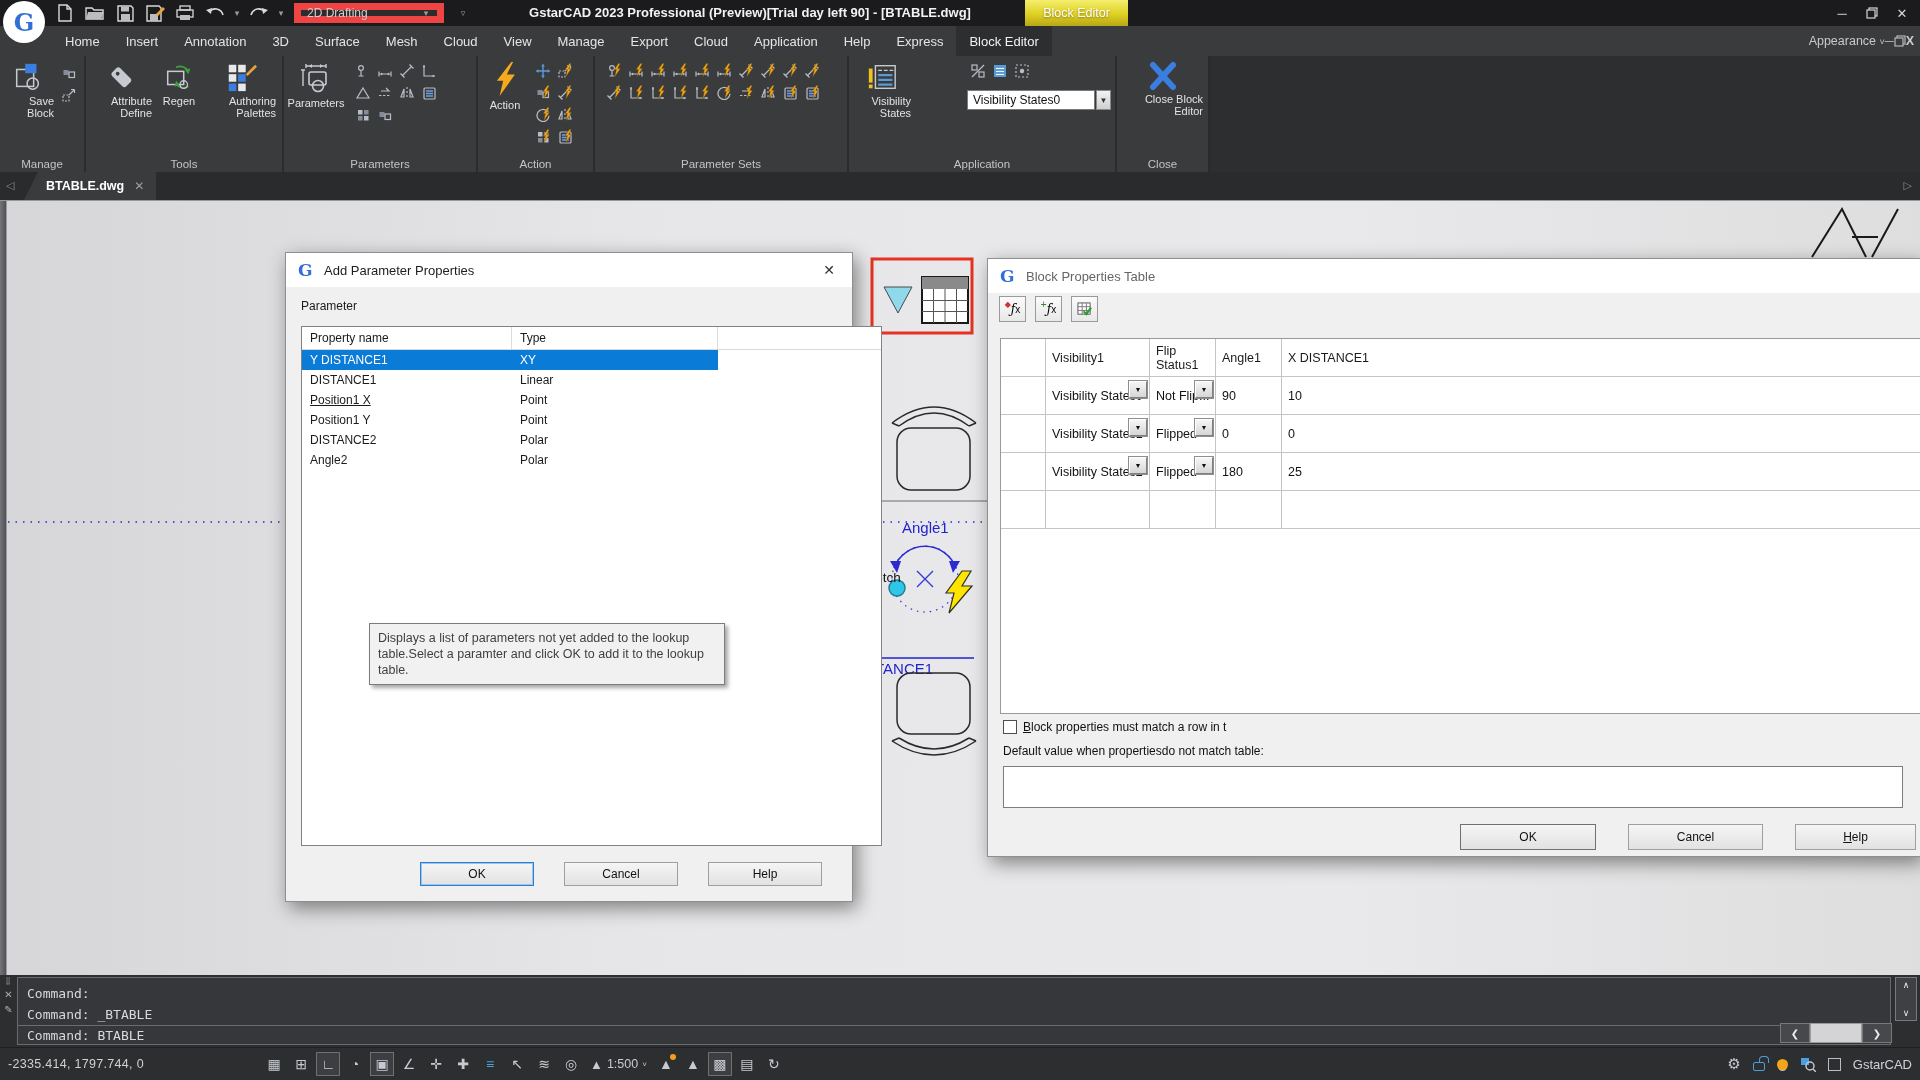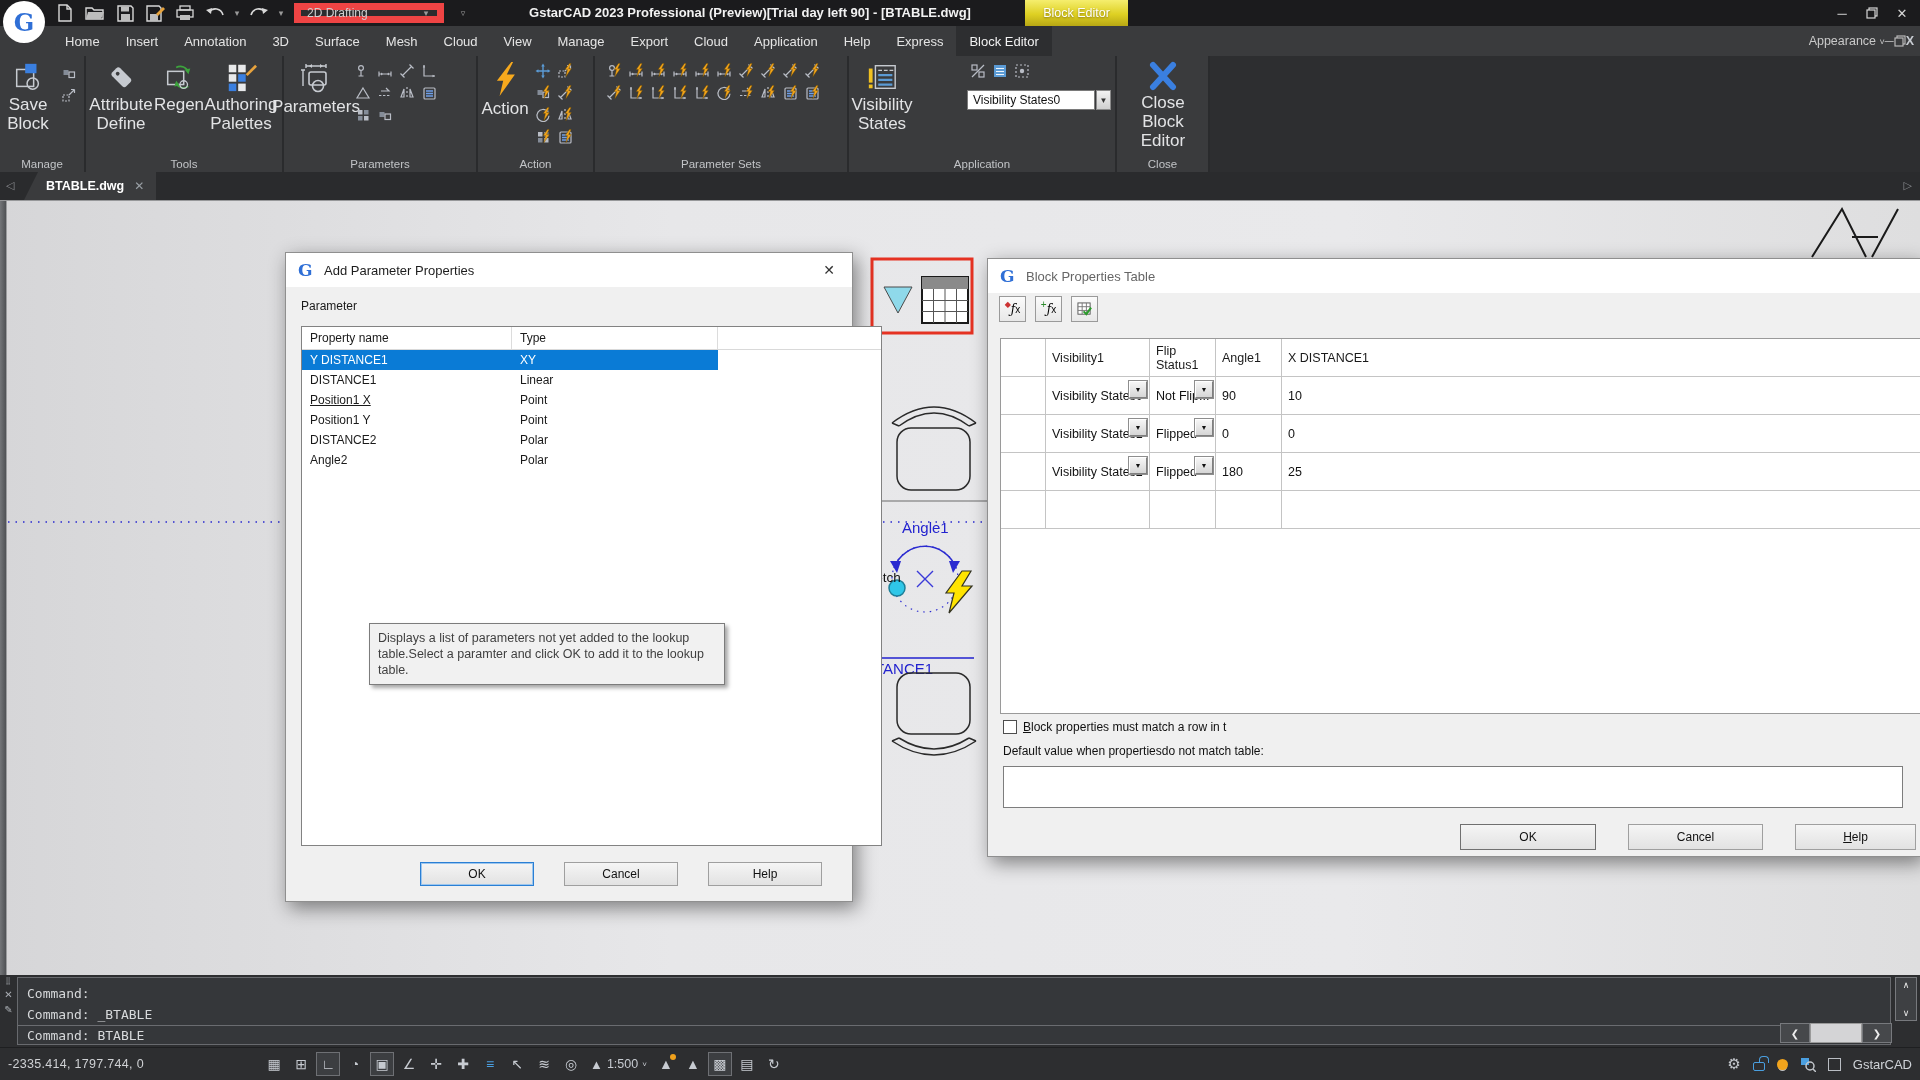--- a/index.html
+++ b/index.html
@@ -28,21 +28,21 @@
   .menu-item{padding:0 13px;display:flex;align-items:center;color:#e4e4e4;font-size:13px;white-space:nowrap}
   .menu-item.active{background:#2d2e30;color:#f2f2f2}
   #menuright{position:absolute;right:6px;top:0;height:30px;display:flex;align-items:center;color:#c9c9c9;font-size:12.5px}
 
   
   #ribbon{position:absolute;left:0;top:56px;width:1920px;height:116px;background:#2d2e30;display:flex}
   .panel{position:relative;height:116px;background:#3a3b3d;border-right:2px solid #2a2b2d;flex:none}
   .panel-label{position:absolute;left:0;right:0;bottom:2px;text-align:center;font-size:11.5px;color:#c2c4c7}
   .pcontent{position:absolute;left:0;top:0;right:0;height:94px}
   .bigbtn{position:absolute;display:flex;flex-direction:column;align-items:center;padding-top:5px;gap:2px}
-  .biglabel{font-size:17px;color:#e2e3e5;text-align:center;line-height:1.12;white-space:pre-line}
+  .biglabel{font-size:11px;color:#e2e3e5;text-align:right;line-height:1.12;white-space:pre-line}
   .mini{width:22px;height:22px;display:flex;align-items:center;justify-content:center}
   .minigrid{position:absolute;display:flex;flex-wrap:wrap}
   svg .s{stroke:#b9bdc6;fill:none;stroke-width:1.2}
   svg .f{fill:#b9bdc6} svg .f2{fill:#848c98}
   #viscombo{position:absolute;left:118px;top:34px;width:128px;height:20px;background:#fff;border:1px solid #7a7a7a;
     font-size:12px;color:#111;display:flex;align-items:center;padding-left:5px}
   #viscombobtn{position:absolute;left:247px;top:34px;width:15px;height:20px;background:linear-gradient(#f2f2f2,#cfcfcf);
     border:1px solid #8a8a8a;font-size:8px;color:#333;display:flex;align-items:center;justify-content:center}
 
   

